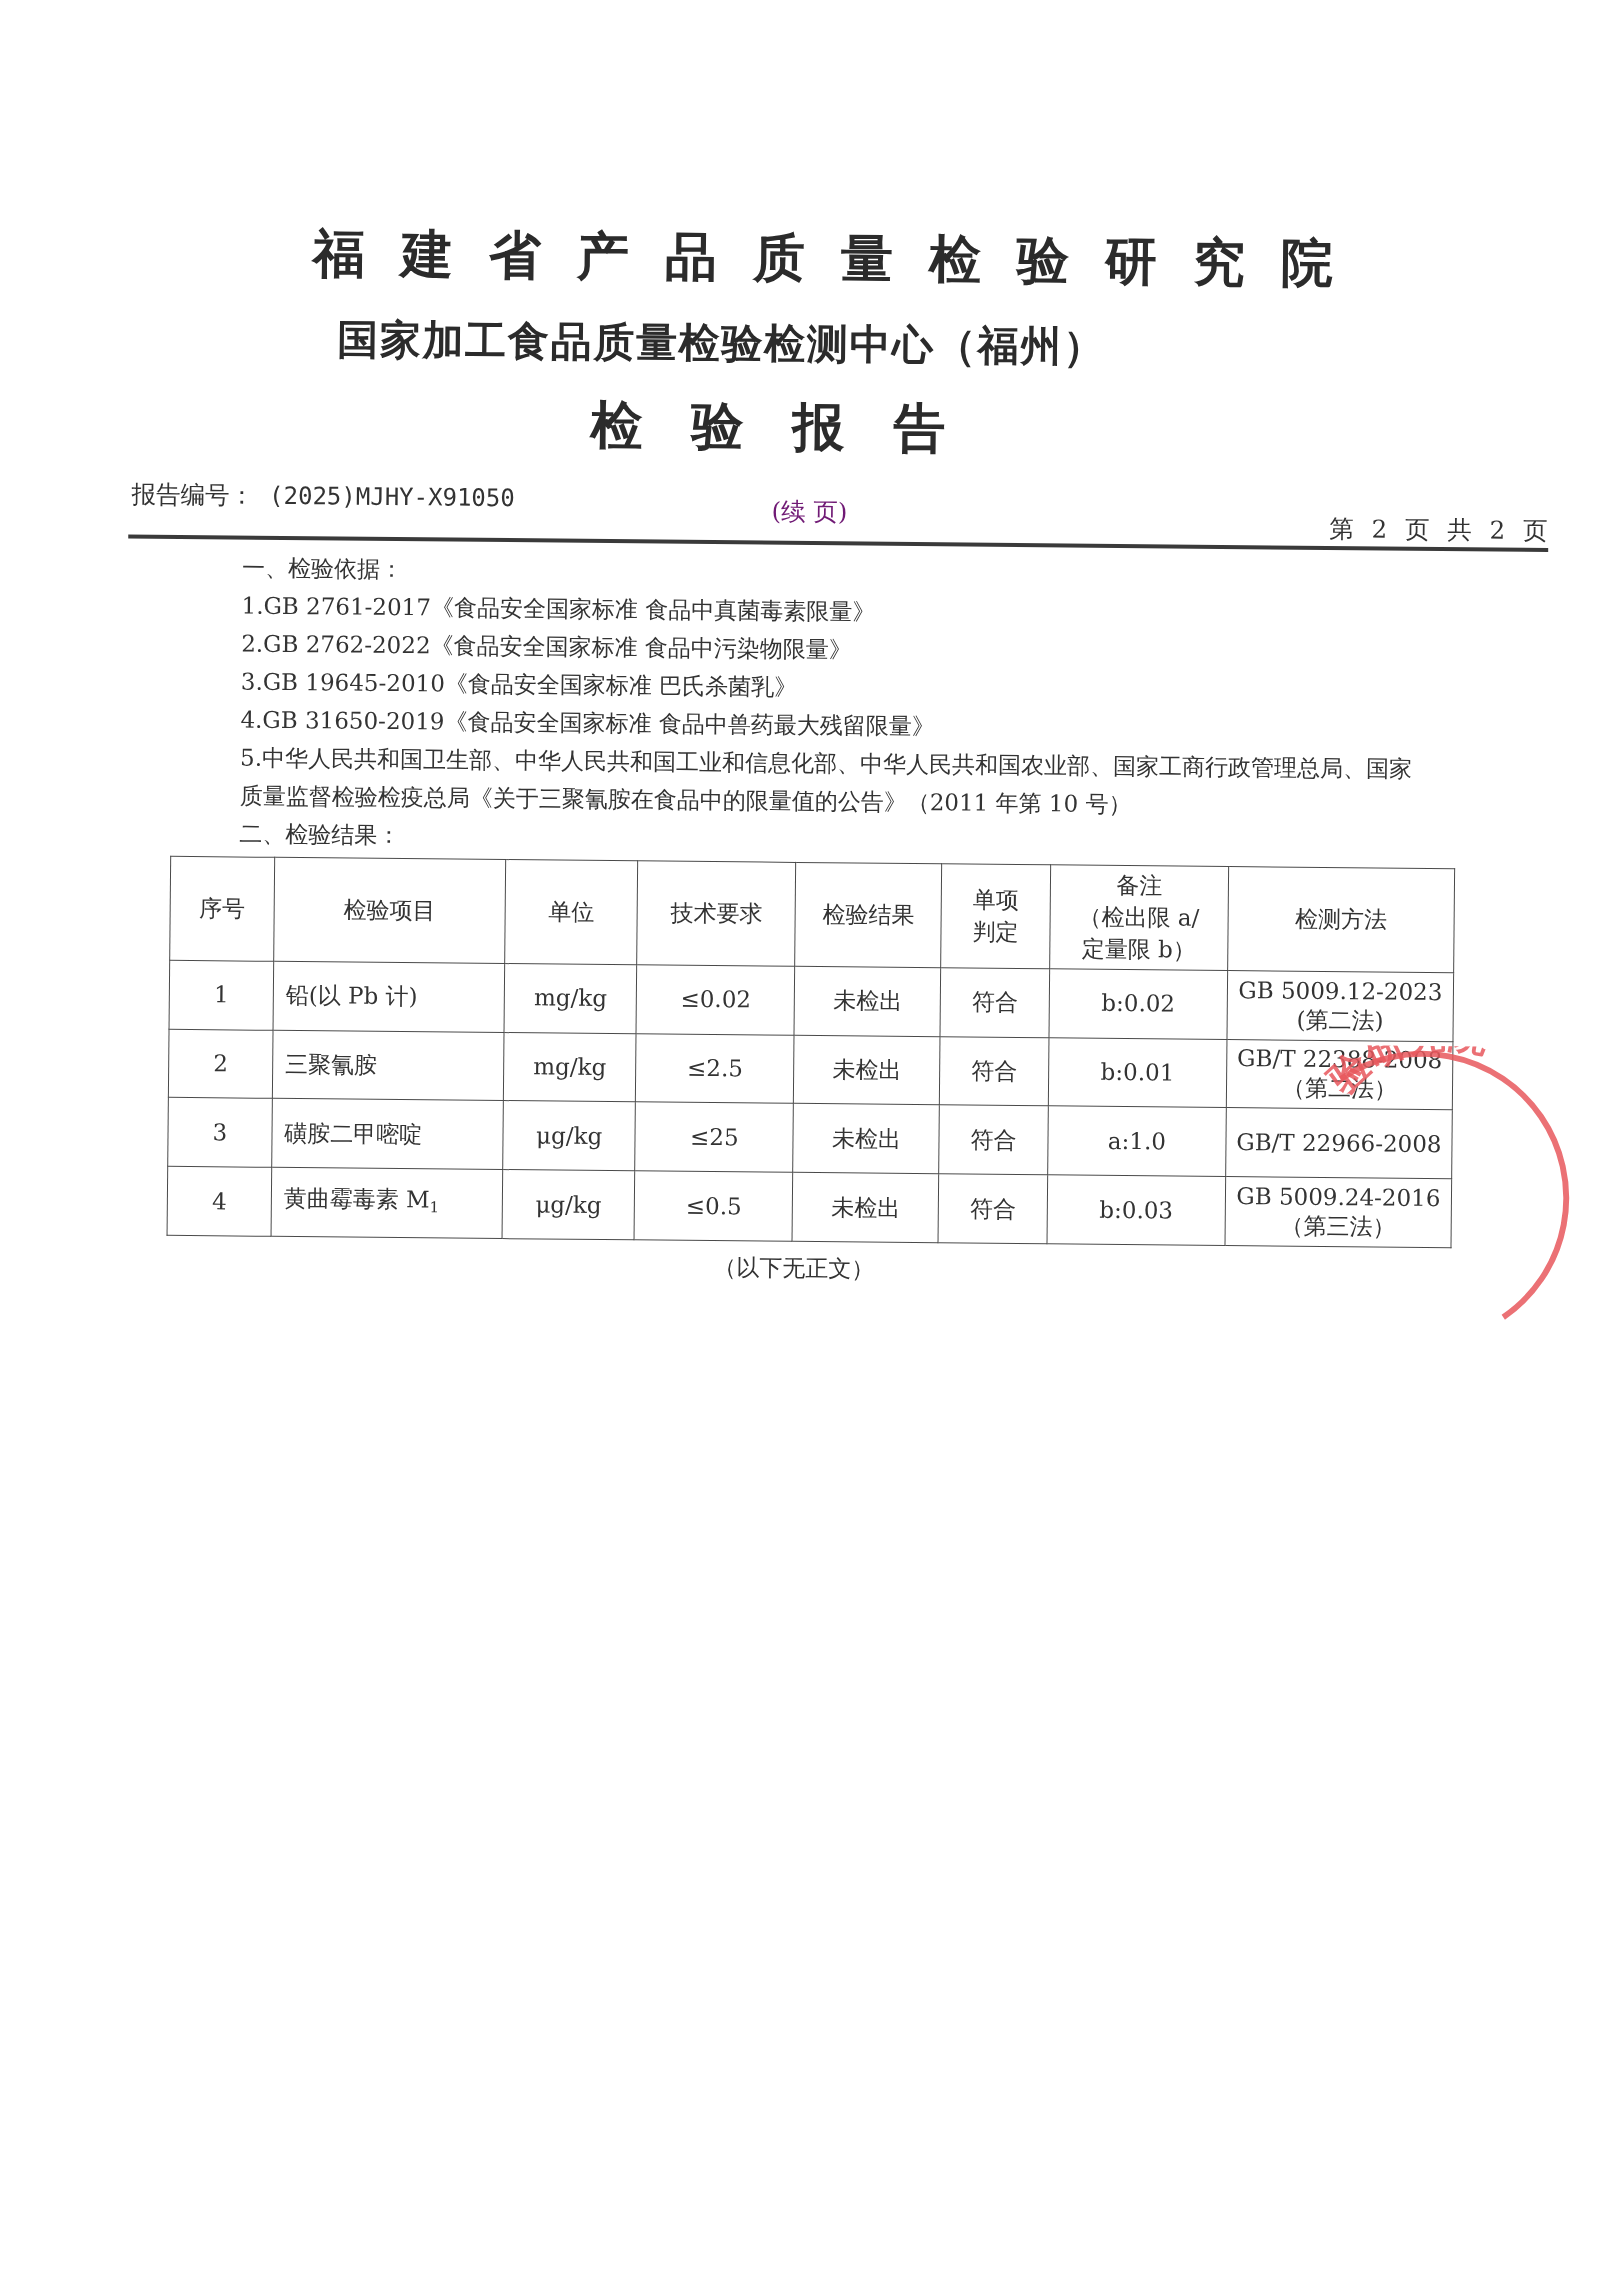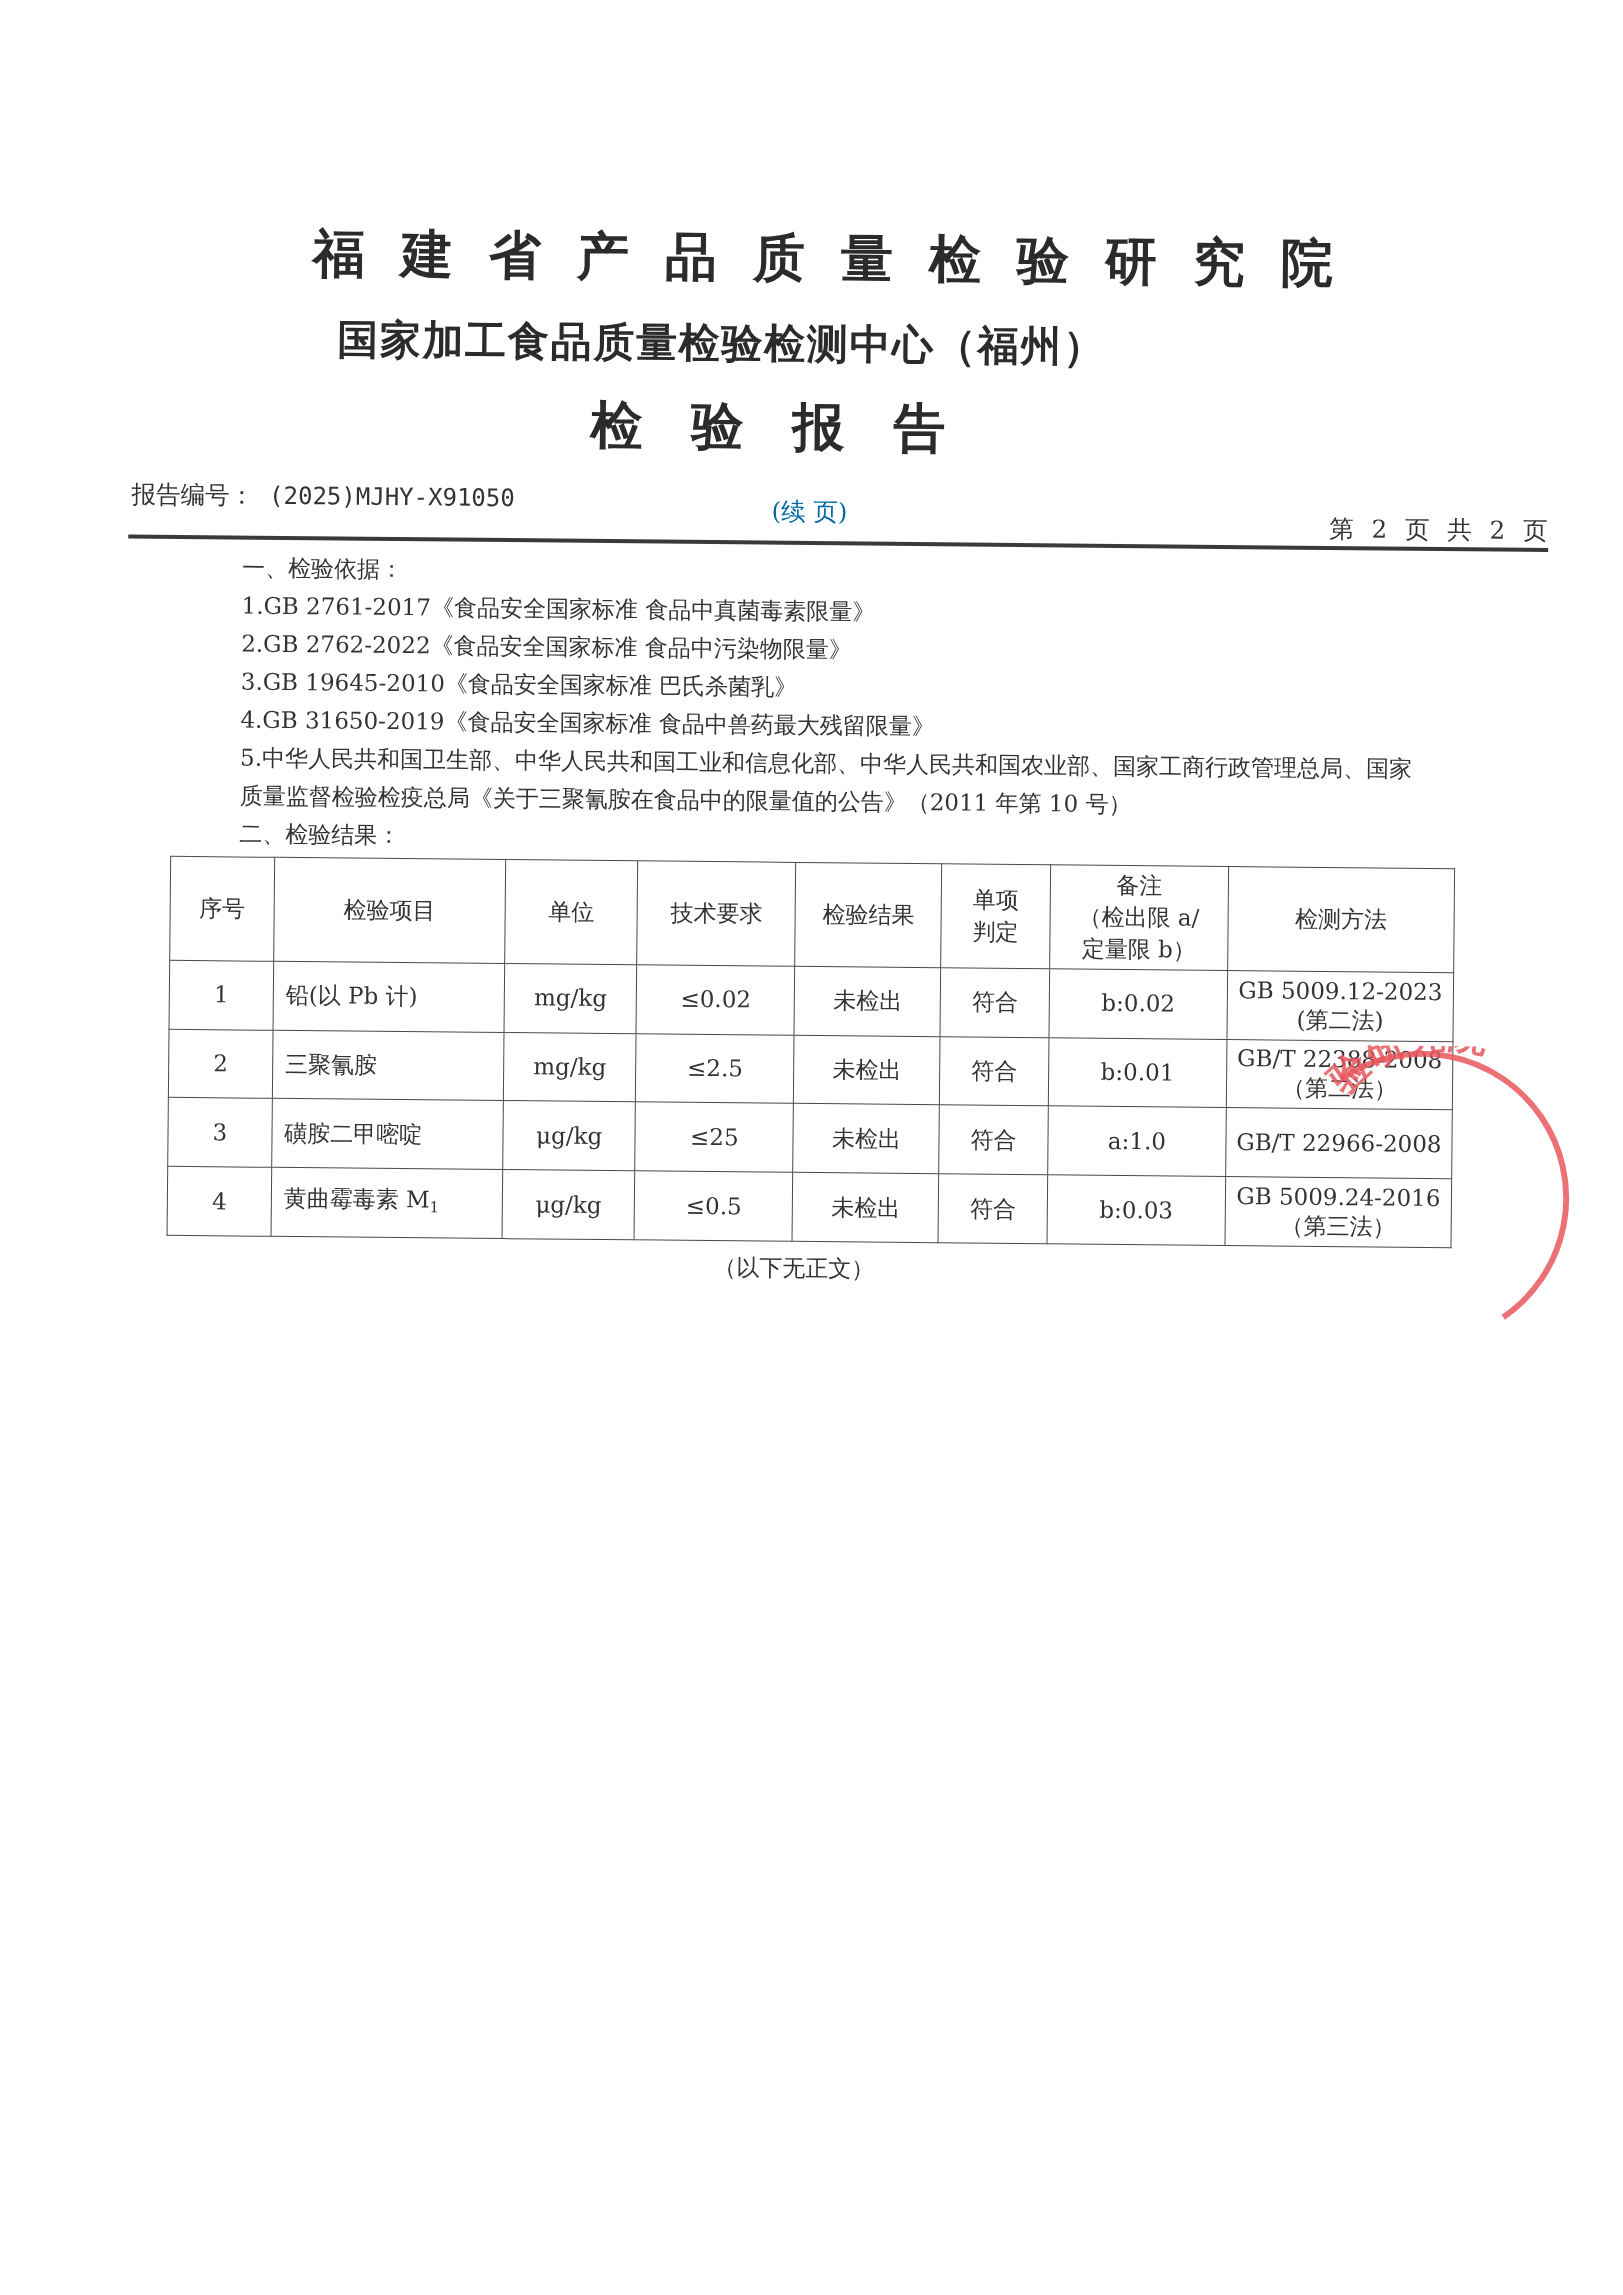--- a/index.html
+++ b/index.html
@@ -60,21 +60,21 @@
     }
     .report-no .code {
       font-family: "DejaVu Sans Mono", "Liberation Mono", monospace;
       font-size: 24px;
       margin-left: 15px;
     }
     .continued {
       position: absolute;
       left: 774px; top: 495px;
       font-size: 24.5px;
-      color: #0369a1;
+      color: #701a75;
       white-space: nowrap;
     }
     .page-count {
       position: absolute;
       left: 1332px; top: 507px;
       font-size: 24.5px;
       color: #333;
       white-space: nowrap;
       word-spacing: 10px;
     }

